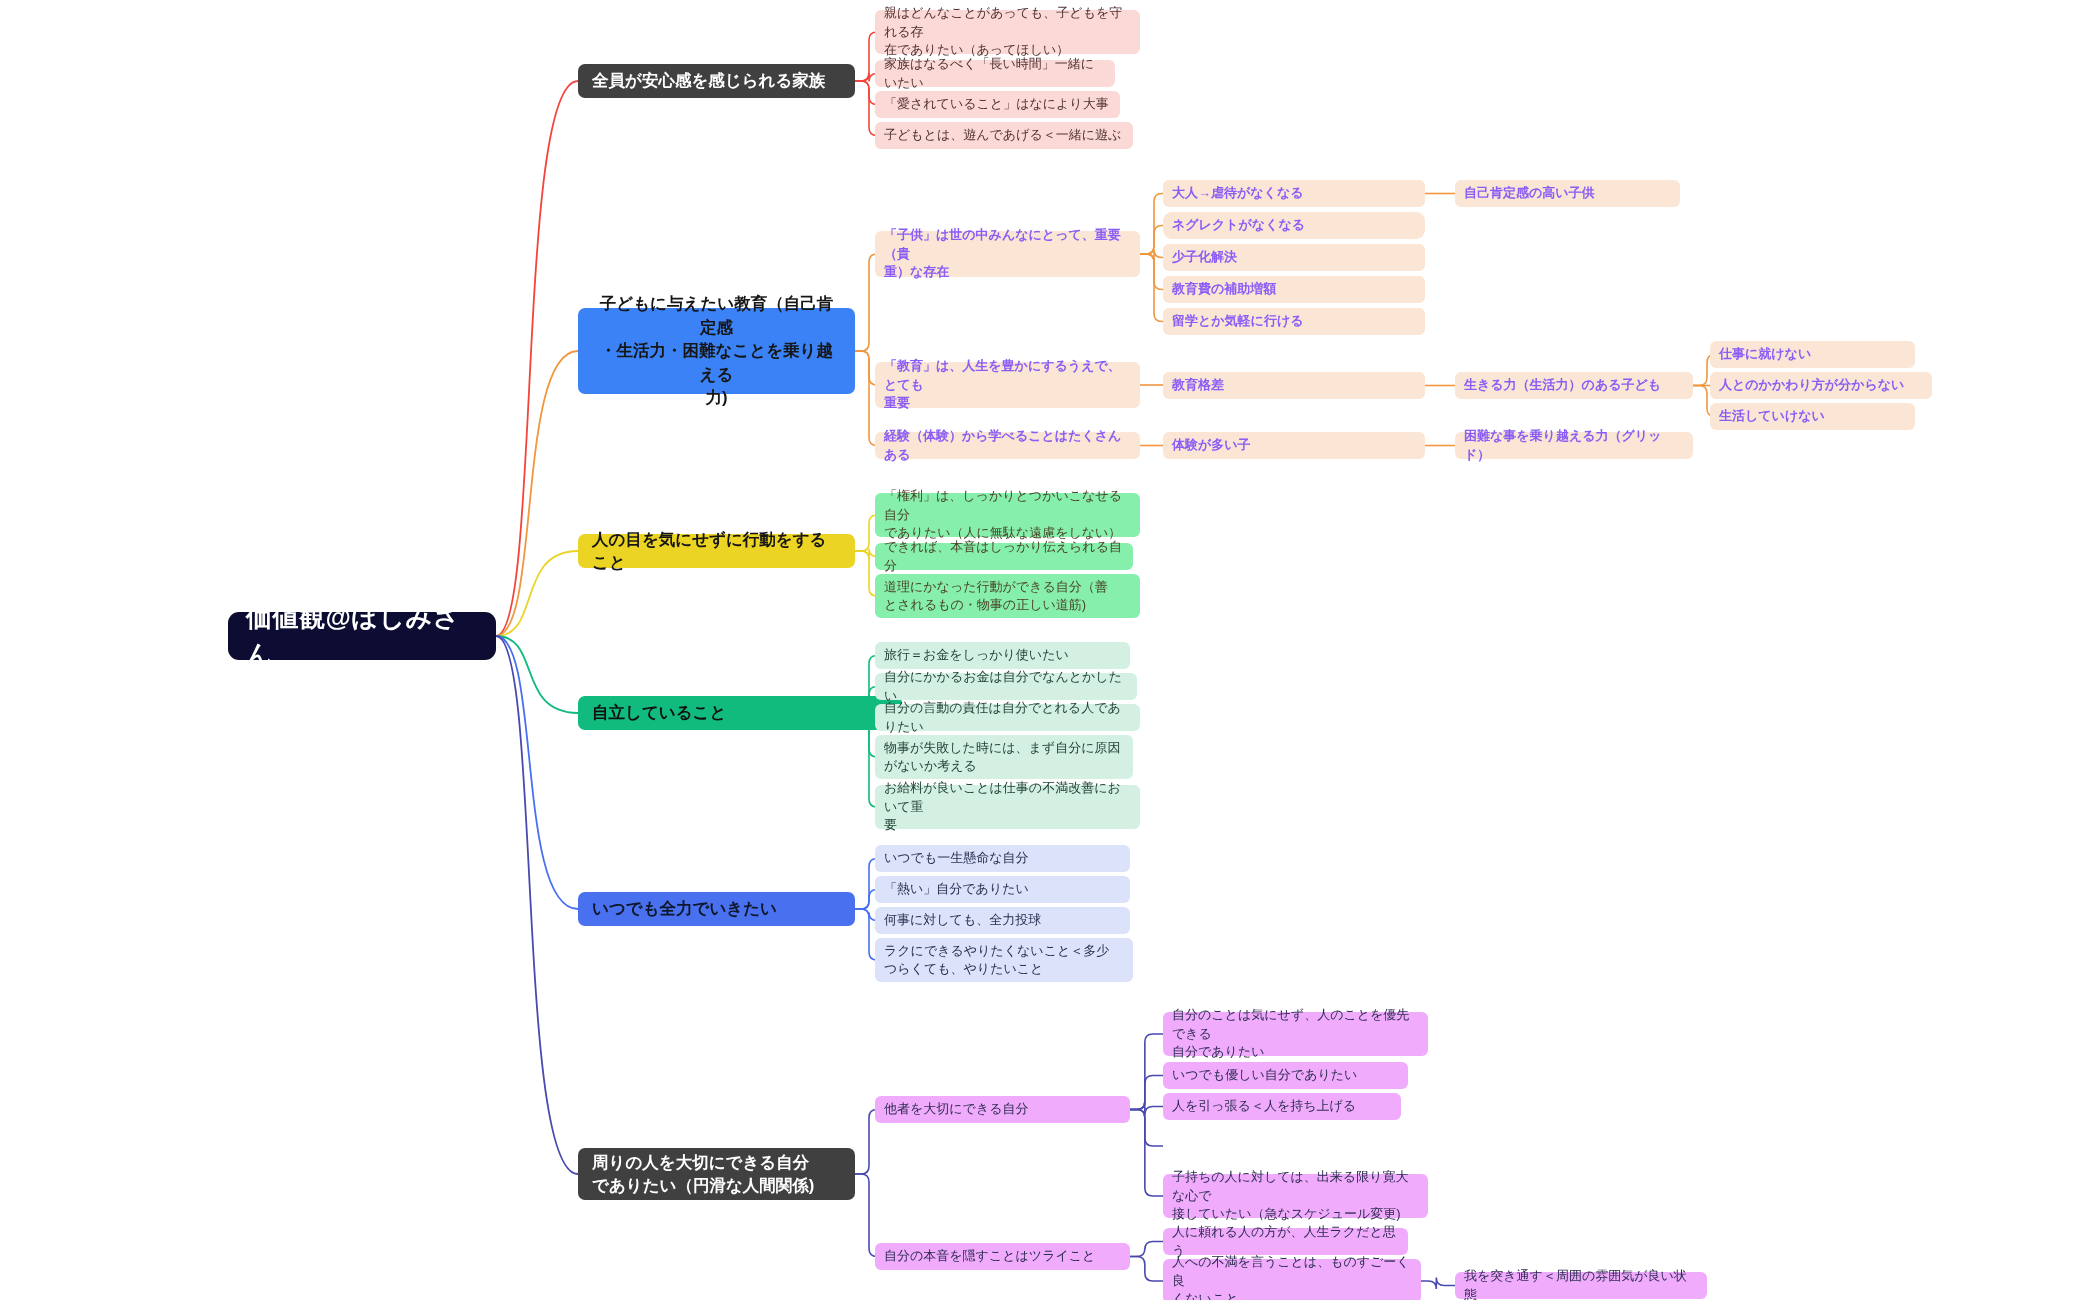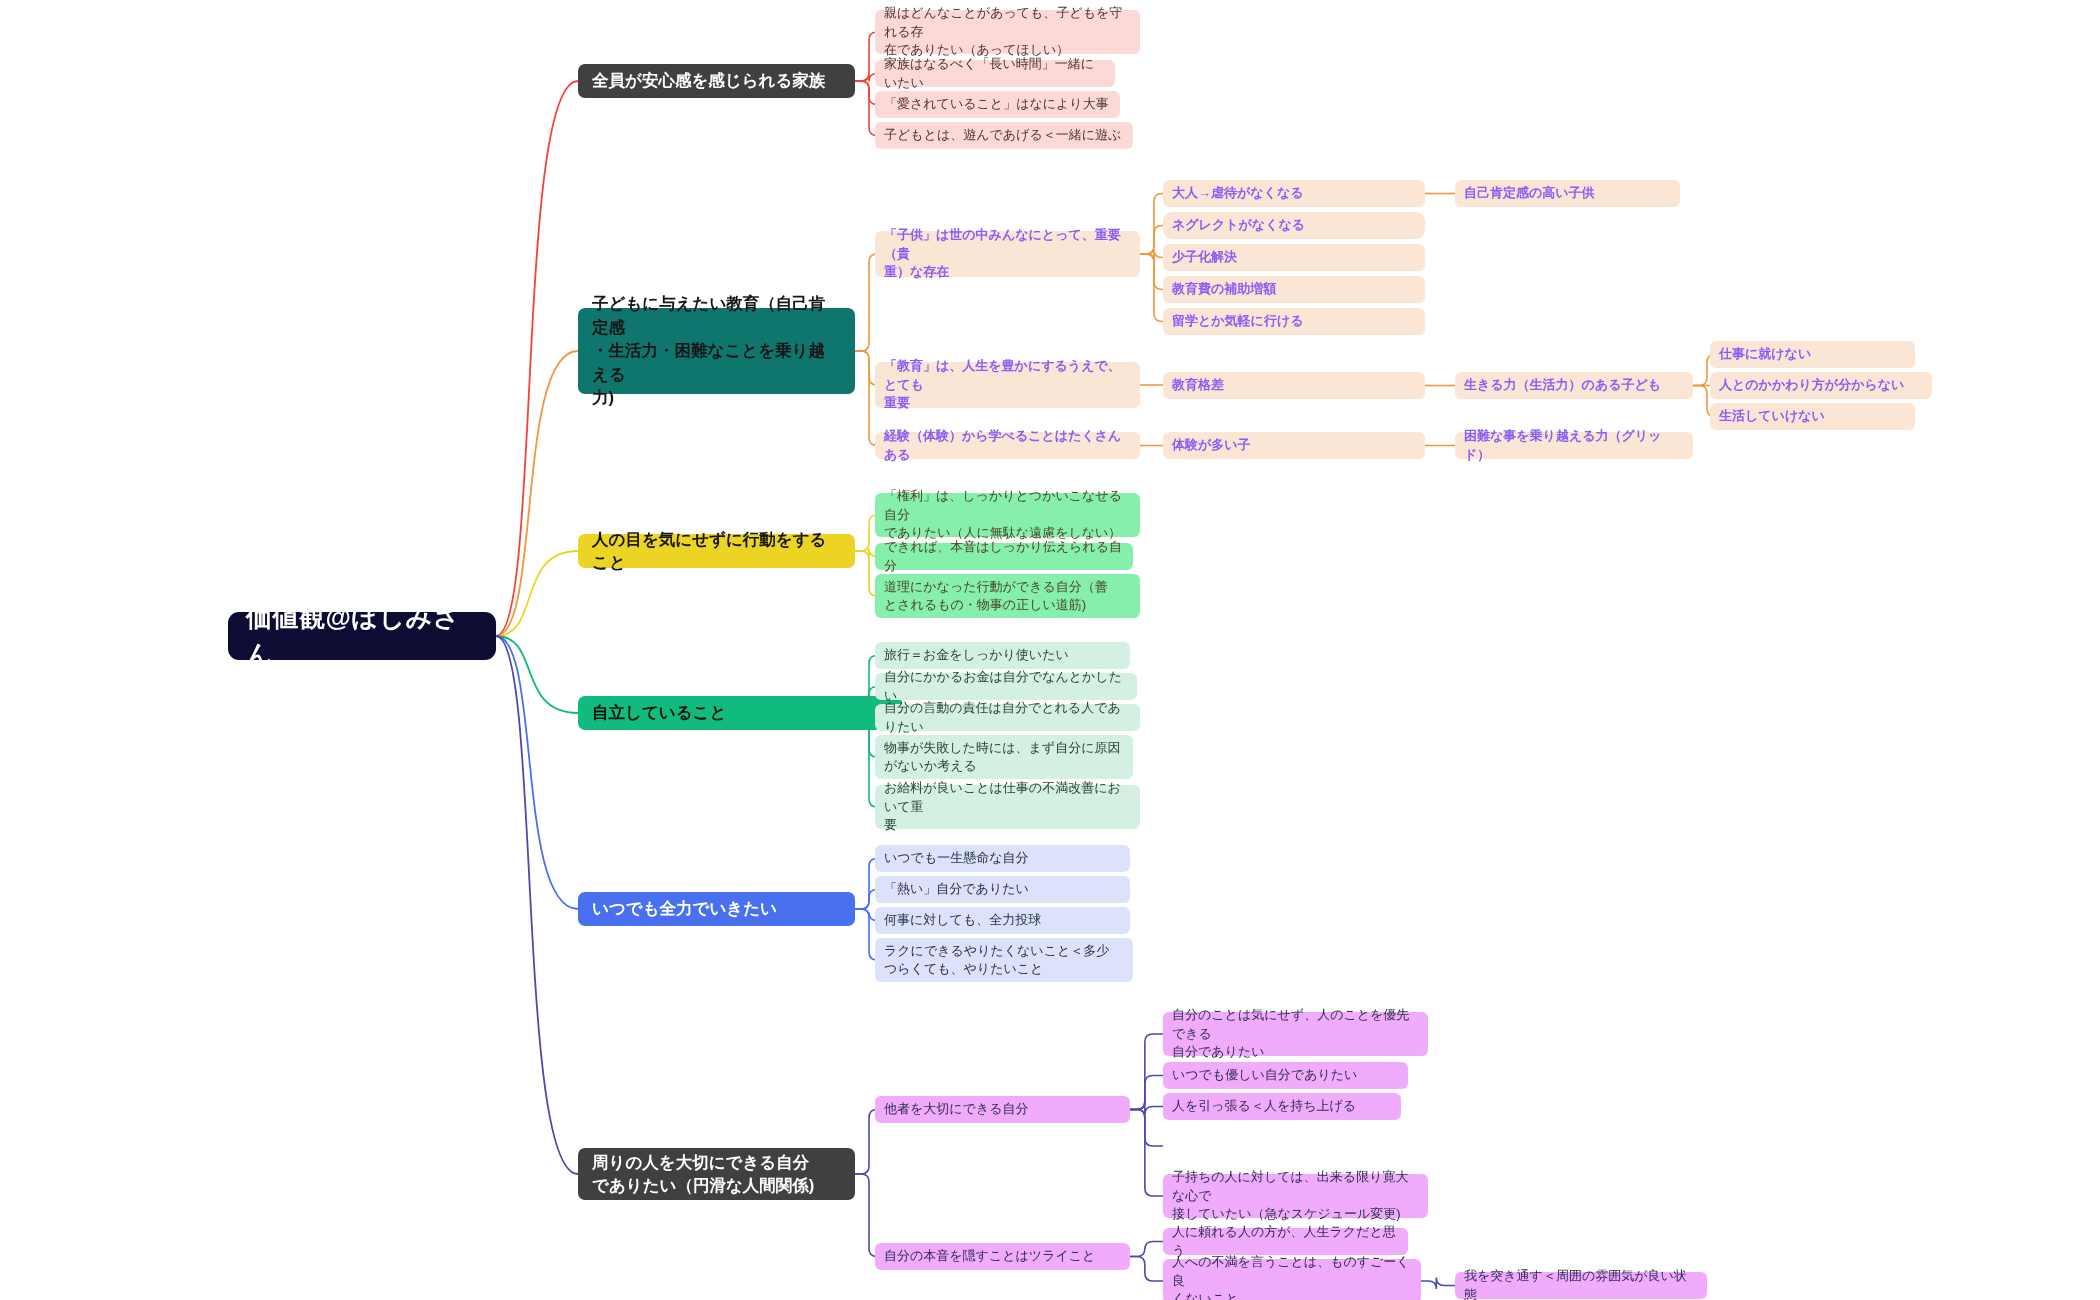--- a/index.html
+++ b/index.html
@@ -33,24 +33,24 @@
     letter-spacing:0.5px;
   }
   
   .l1{
     font-size:16.5px;
     font-weight:bold;
     border-radius:7px;
     padding:0 14px;
   }
   .l1.red   {background:#404040;color:#ffffff;}
-  .l1.orange{background:#0f766e;color:#161616;}
+  .l1.orange{background:#3b82f6;color:#161616;text-align:center;}
   .l1.yellow{background:#ecd424;color:#161616;}
   .l1.green {background:#11bb7e;color:#111111;}
-  .l1.blue  {background:#4870ef;color:#ffffff;}
+  .l1.blue  {background:#4870ef;color:#0f172a;}
   .l1.purple{background:#404040;color:#ffffff;}
   
   .l2,.l3,.l4{
     font-size:13px;
     padding:0 9px;
     border-radius:6px;
     color:#2a2320;
   }
   .tone-red   {background:#fbd9d7;color:#51322f;}
   .tone-orange{background:#fbe6d5;color:#8b5cf6;font-weight:bold;}

